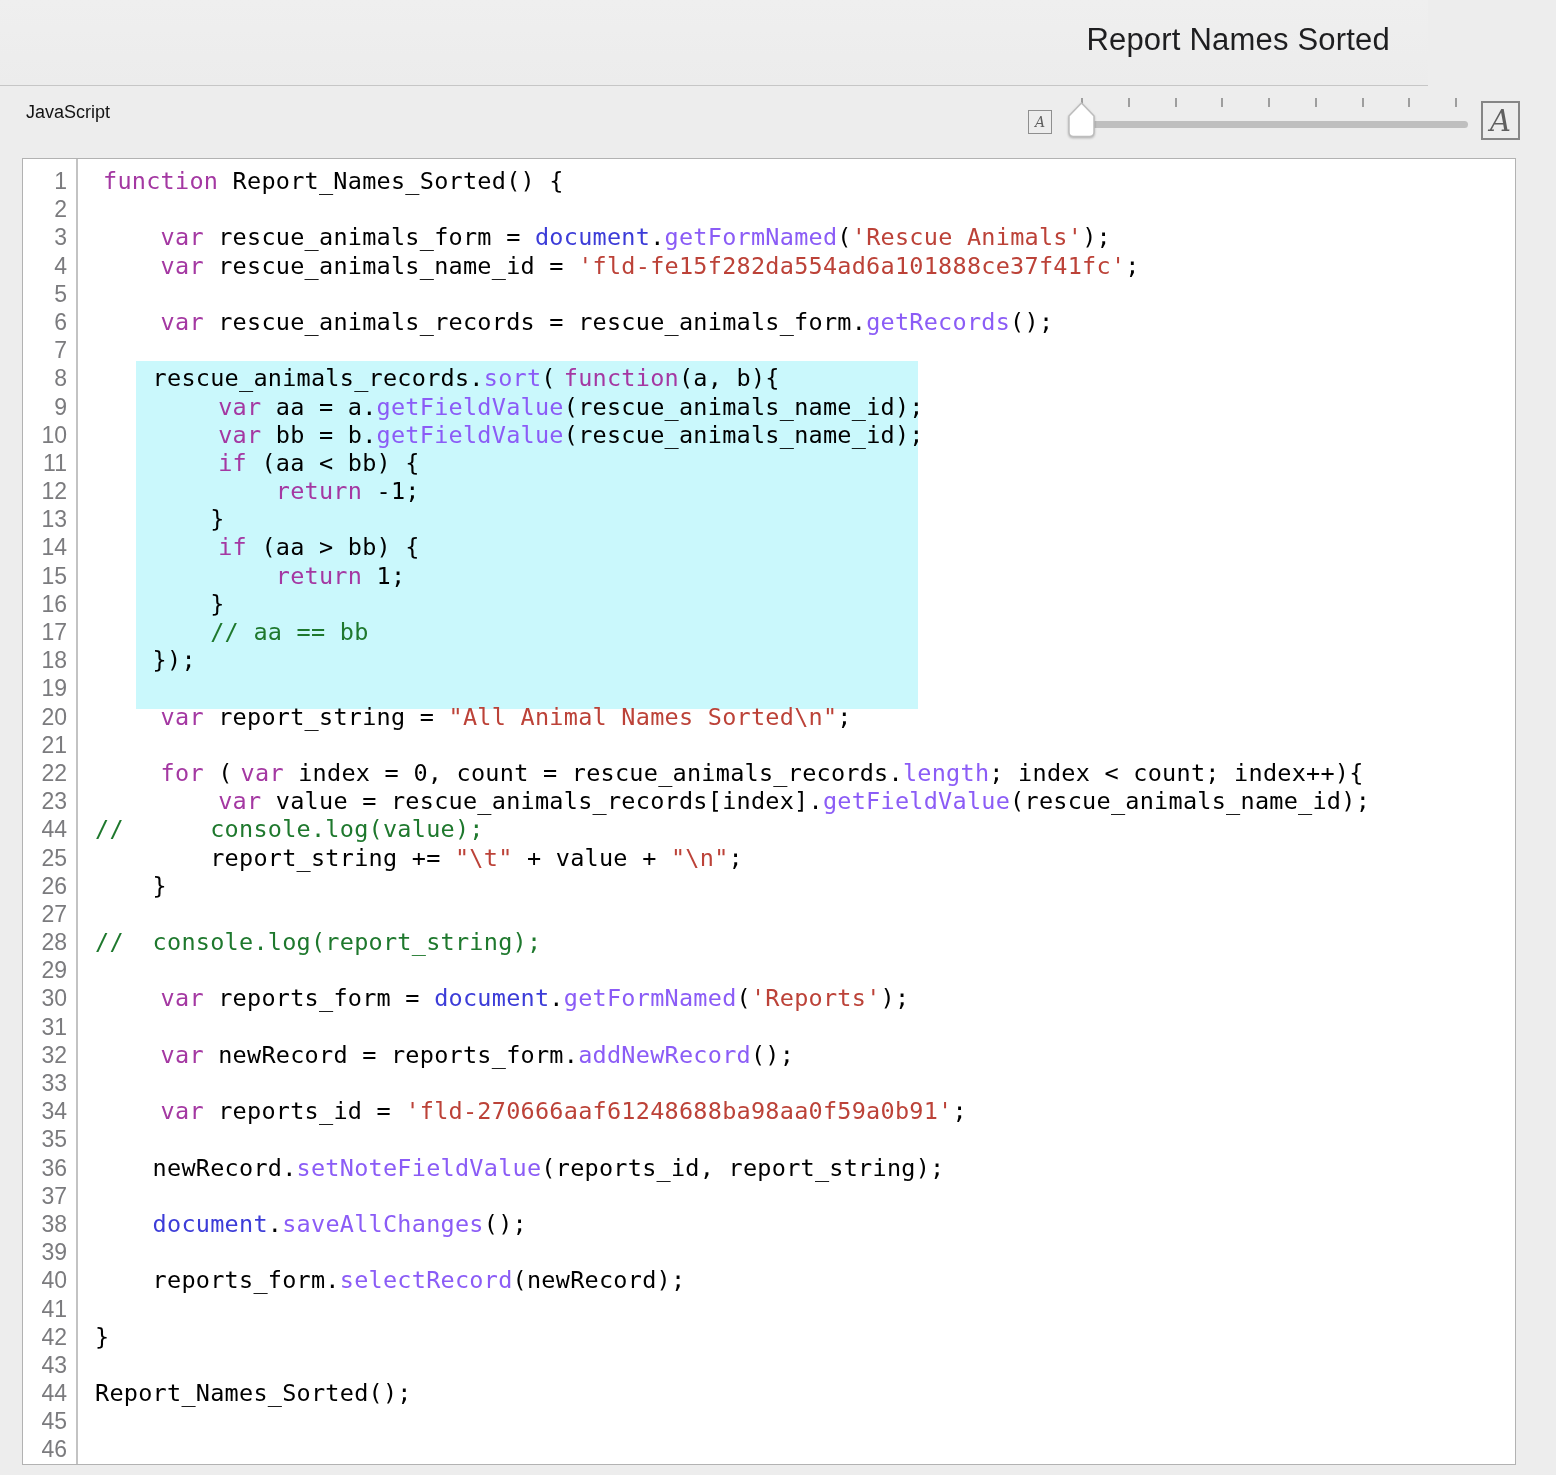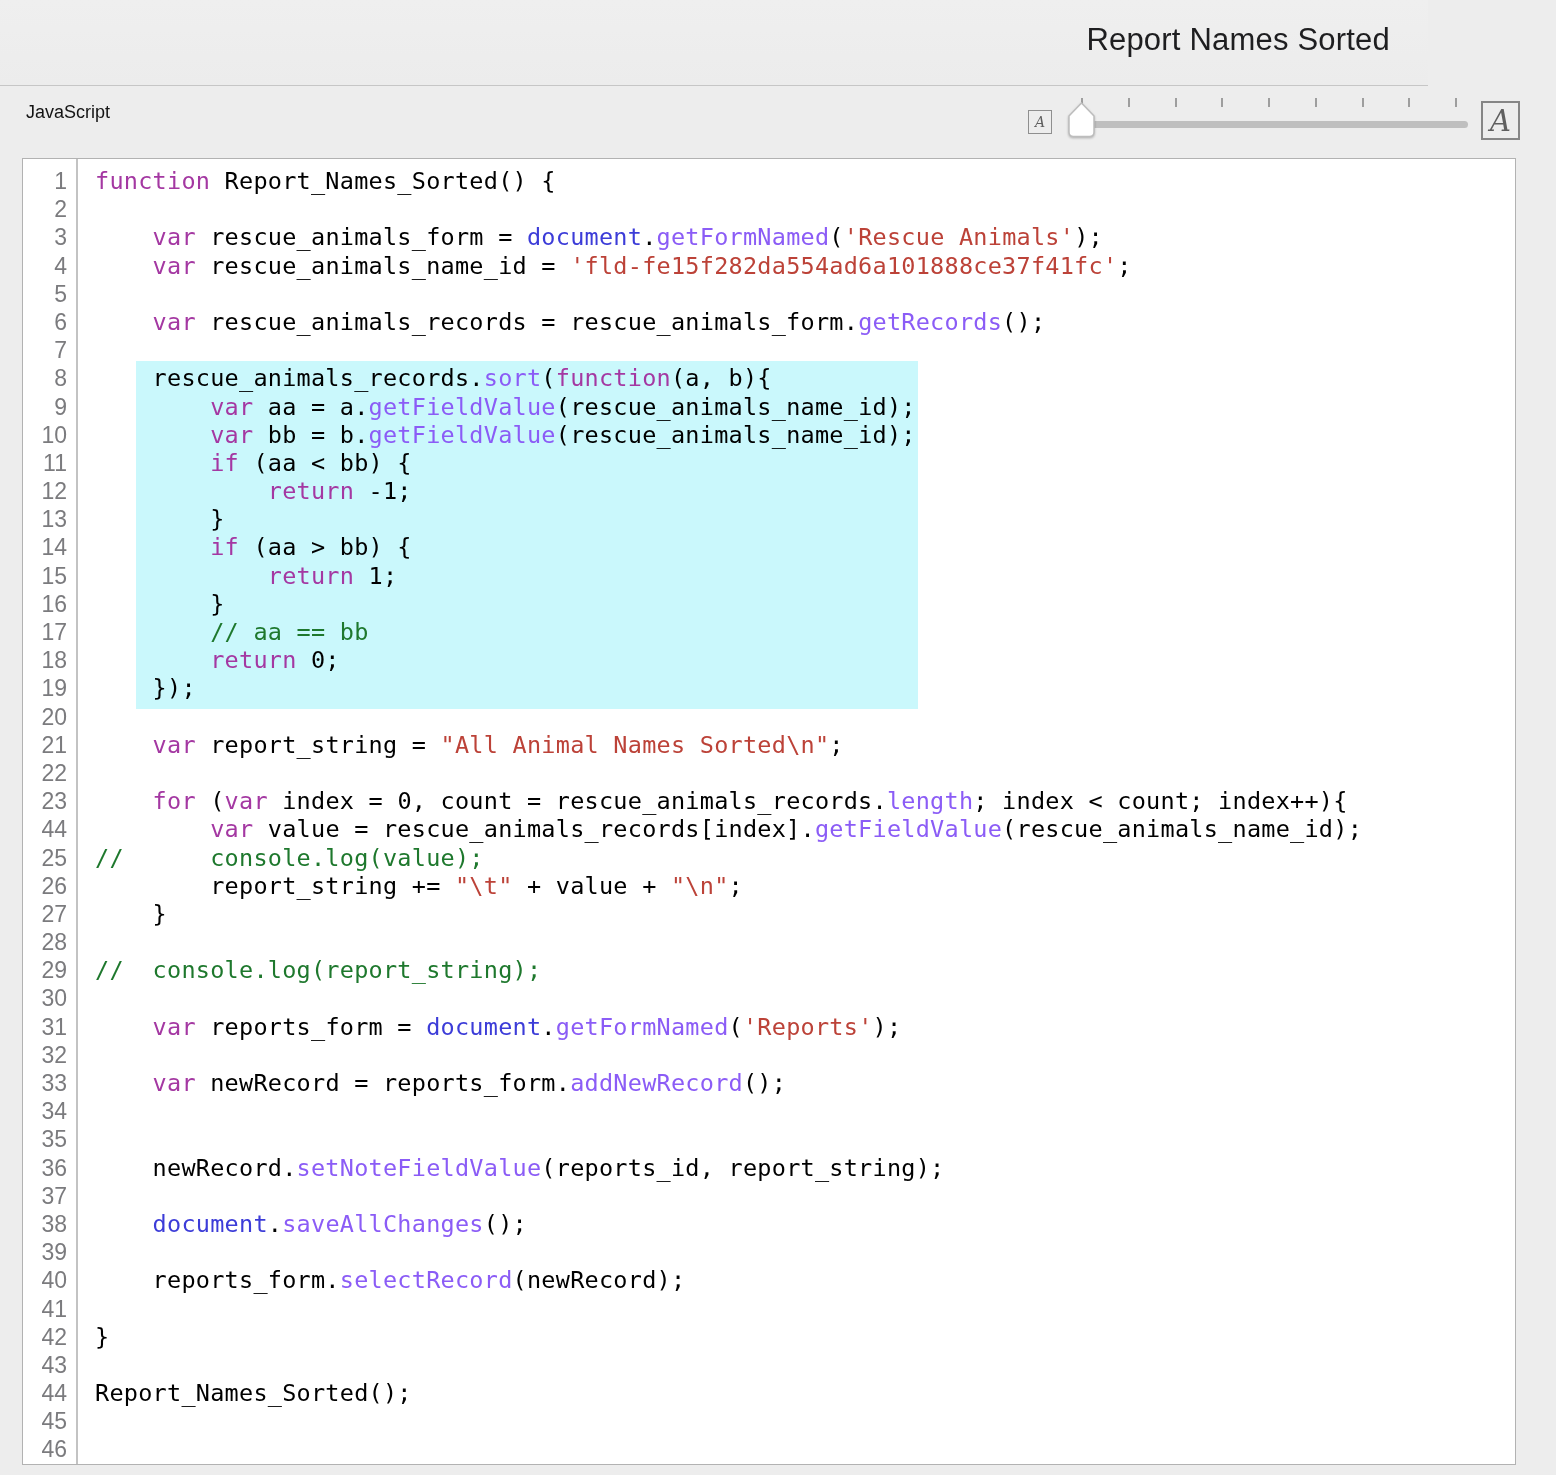--- a/index.html
+++ b/index.html
@@ -65,21 +65,21 @@
     position:absolute;left:58px;top:202px;width:782px;height:348px;
     background:#CAF8FC;z-index:0;
   }
   .code-lines{
     position:absolute;left:17px;top:8px;z-index:1;
     font-family:"DejaVu Sans Mono", monospace;
     font-size:23.5px;letter-spacing:0.25px;
     color:#000;
   }
   .line{height:28.2px;line-height:28.2px;white-space:pre;}
-  .sk{color:#A438A2;} 
+  .sk{color:#A438A2;margin-left:8px;} 
   .sg{color:#3C3CD8;} 
   .sm{color:#8b5cf6;} 
   .ss{color:#BC4238;margin-top:47px;} 
   .sc{color:#1E782D;} 
   .sp{color:#000000;} 
 </style>
 </head>
 <body>
 
 <div class="titlebar">
@@ -177,37 +177,37 @@
         <div class="line"><span class="sp">    rescue_animals_records.</span><span class="sm">sort</span><span class="sp">(</span><span class="sk">function</span><span class="sp">(a, b){</span></div>
         <div class="line"><span class="sp">        </span><span class="sk">var</span><span class="sp"> aa = a.</span><span class="sm">getFieldValue</span><span class="sp">(rescue_animals_name_id);</span></div>
         <div class="line"><span class="sp">        </span><span class="sk">var</span><span class="sp"> bb = b.</span><span class="sm">getFieldValue</span><span class="sp">(rescue_animals_name_id);</span></div>
         <div class="line"><span class="sp">        </span><span class="sk">if</span><span class="sp"> (aa &lt; bb) {</span></div>
         <div class="line"><span class="sp">            </span><span class="sk">return</span><span class="sp"> -1;</span></div>
         <div class="line"><span class="sp">        }</span></div>
         <div class="line"><span class="sp">        </span><span class="sk">if</span><span class="sp"> (aa &gt; bb) {</span></div>
         <div class="line"><span class="sp">            </span><span class="sk">return</span><span class="sp"> 1;</span></div>
         <div class="line"><span class="sp">        }</span></div>
         <div class="line"><span class="sp">        </span><span class="sc">// aa == bb</span></div>
-        <div class="line"><span class="sp">        </span><span class="sk">return</span><span class="sp"> 0;</span></div>
         <div class="line"><span class="sp">    });</span></div>
         <div class="line"></div>
         <div class="line"><span class="sp">    </span><span class="sk">var</span><span class="sp"> report_string = </span><span class="ss">"All Animal Names Sorted\n"</span><span class="sp">;</span></div>
         <div class="line"></div>
         <div class="line"><span class="sp">    </span><span class="sk">for</span><span class="sp"> (</span><span class="sk">var</span><span class="sp"> index = 0, count = rescue_animals_records.</span><span class="sm">length</span><span class="sp">; index &lt; count; index++){</span></div>
         <div class="line"><span class="sp">        </span><span class="sk">var</span><span class="sp"> value = rescue_animals_records[index].</span><span class="sm">getFieldValue</span><span class="sp">(rescue_animals_name_id);</span></div>
         <div class="line"><span class="sc">//      console.log(value);</span></div>
         <div class="line"><span class="sp">        report_string += </span><span class="ss">"\t"</span><span class="sp"> + value + </span><span class="ss">"\n"</span><span class="sp">;</span></div>
         <div class="line"><span class="sp">    }</span></div>
         <div class="line"></div>
         <div class="line"><span class="sc">//  console.log(report_string);</span></div>
         <div class="line"></div>
         <div class="line"><span class="sp">    </span><span class="sk">var</span><span class="sp"> reports_form = </span><span class="sg">document</span><span class="sp">.</span><span class="sm">getFormNamed</span><span class="sp">(</span><span class="ss">'Reports'</span><span class="sp">);</span></div>
         <div class="line"></div>
         <div class="line"><span class="sp">    </span><span class="sk">var</span><span class="sp"> newRecord = reports_form.</span><span class="sm">addNewRecord</span><span class="sp">();</span></div>
         <div class="line"></div>
+        <div class="line"><span class="sp">    </span><span class="sk">var</span><span class="sp"> reports_id = </span><span class="ss">'fld-270666aaf61248688ba98aa0f59a0b91'</span><span class="sp">;</span></div>
         <div class="line"></div>
         <div class="line"><span class="sp">    newRecord.</span><span class="sm">setNoteFieldValue</span><span class="sp">(reports_id, report_string);</span></div>
         <div class="line"></div>
         <div class="line"><span class="sp">    </span><span class="sg">document</span><span class="sp">.</span><span class="sm">saveAllChanges</span><span class="sp">();</span></div>
         <div class="line"></div>
         <div class="line"><span class="sp">    reports_form.</span><span class="sm">selectRecord</span><span class="sp">(newRecord);</span></div>
         <div class="line"></div>
         <div class="line"><span class="sp">}</span></div>
         <div class="line"></div>
         <div class="line"><span class="sp">Report_Names_Sorted();</span></div>

